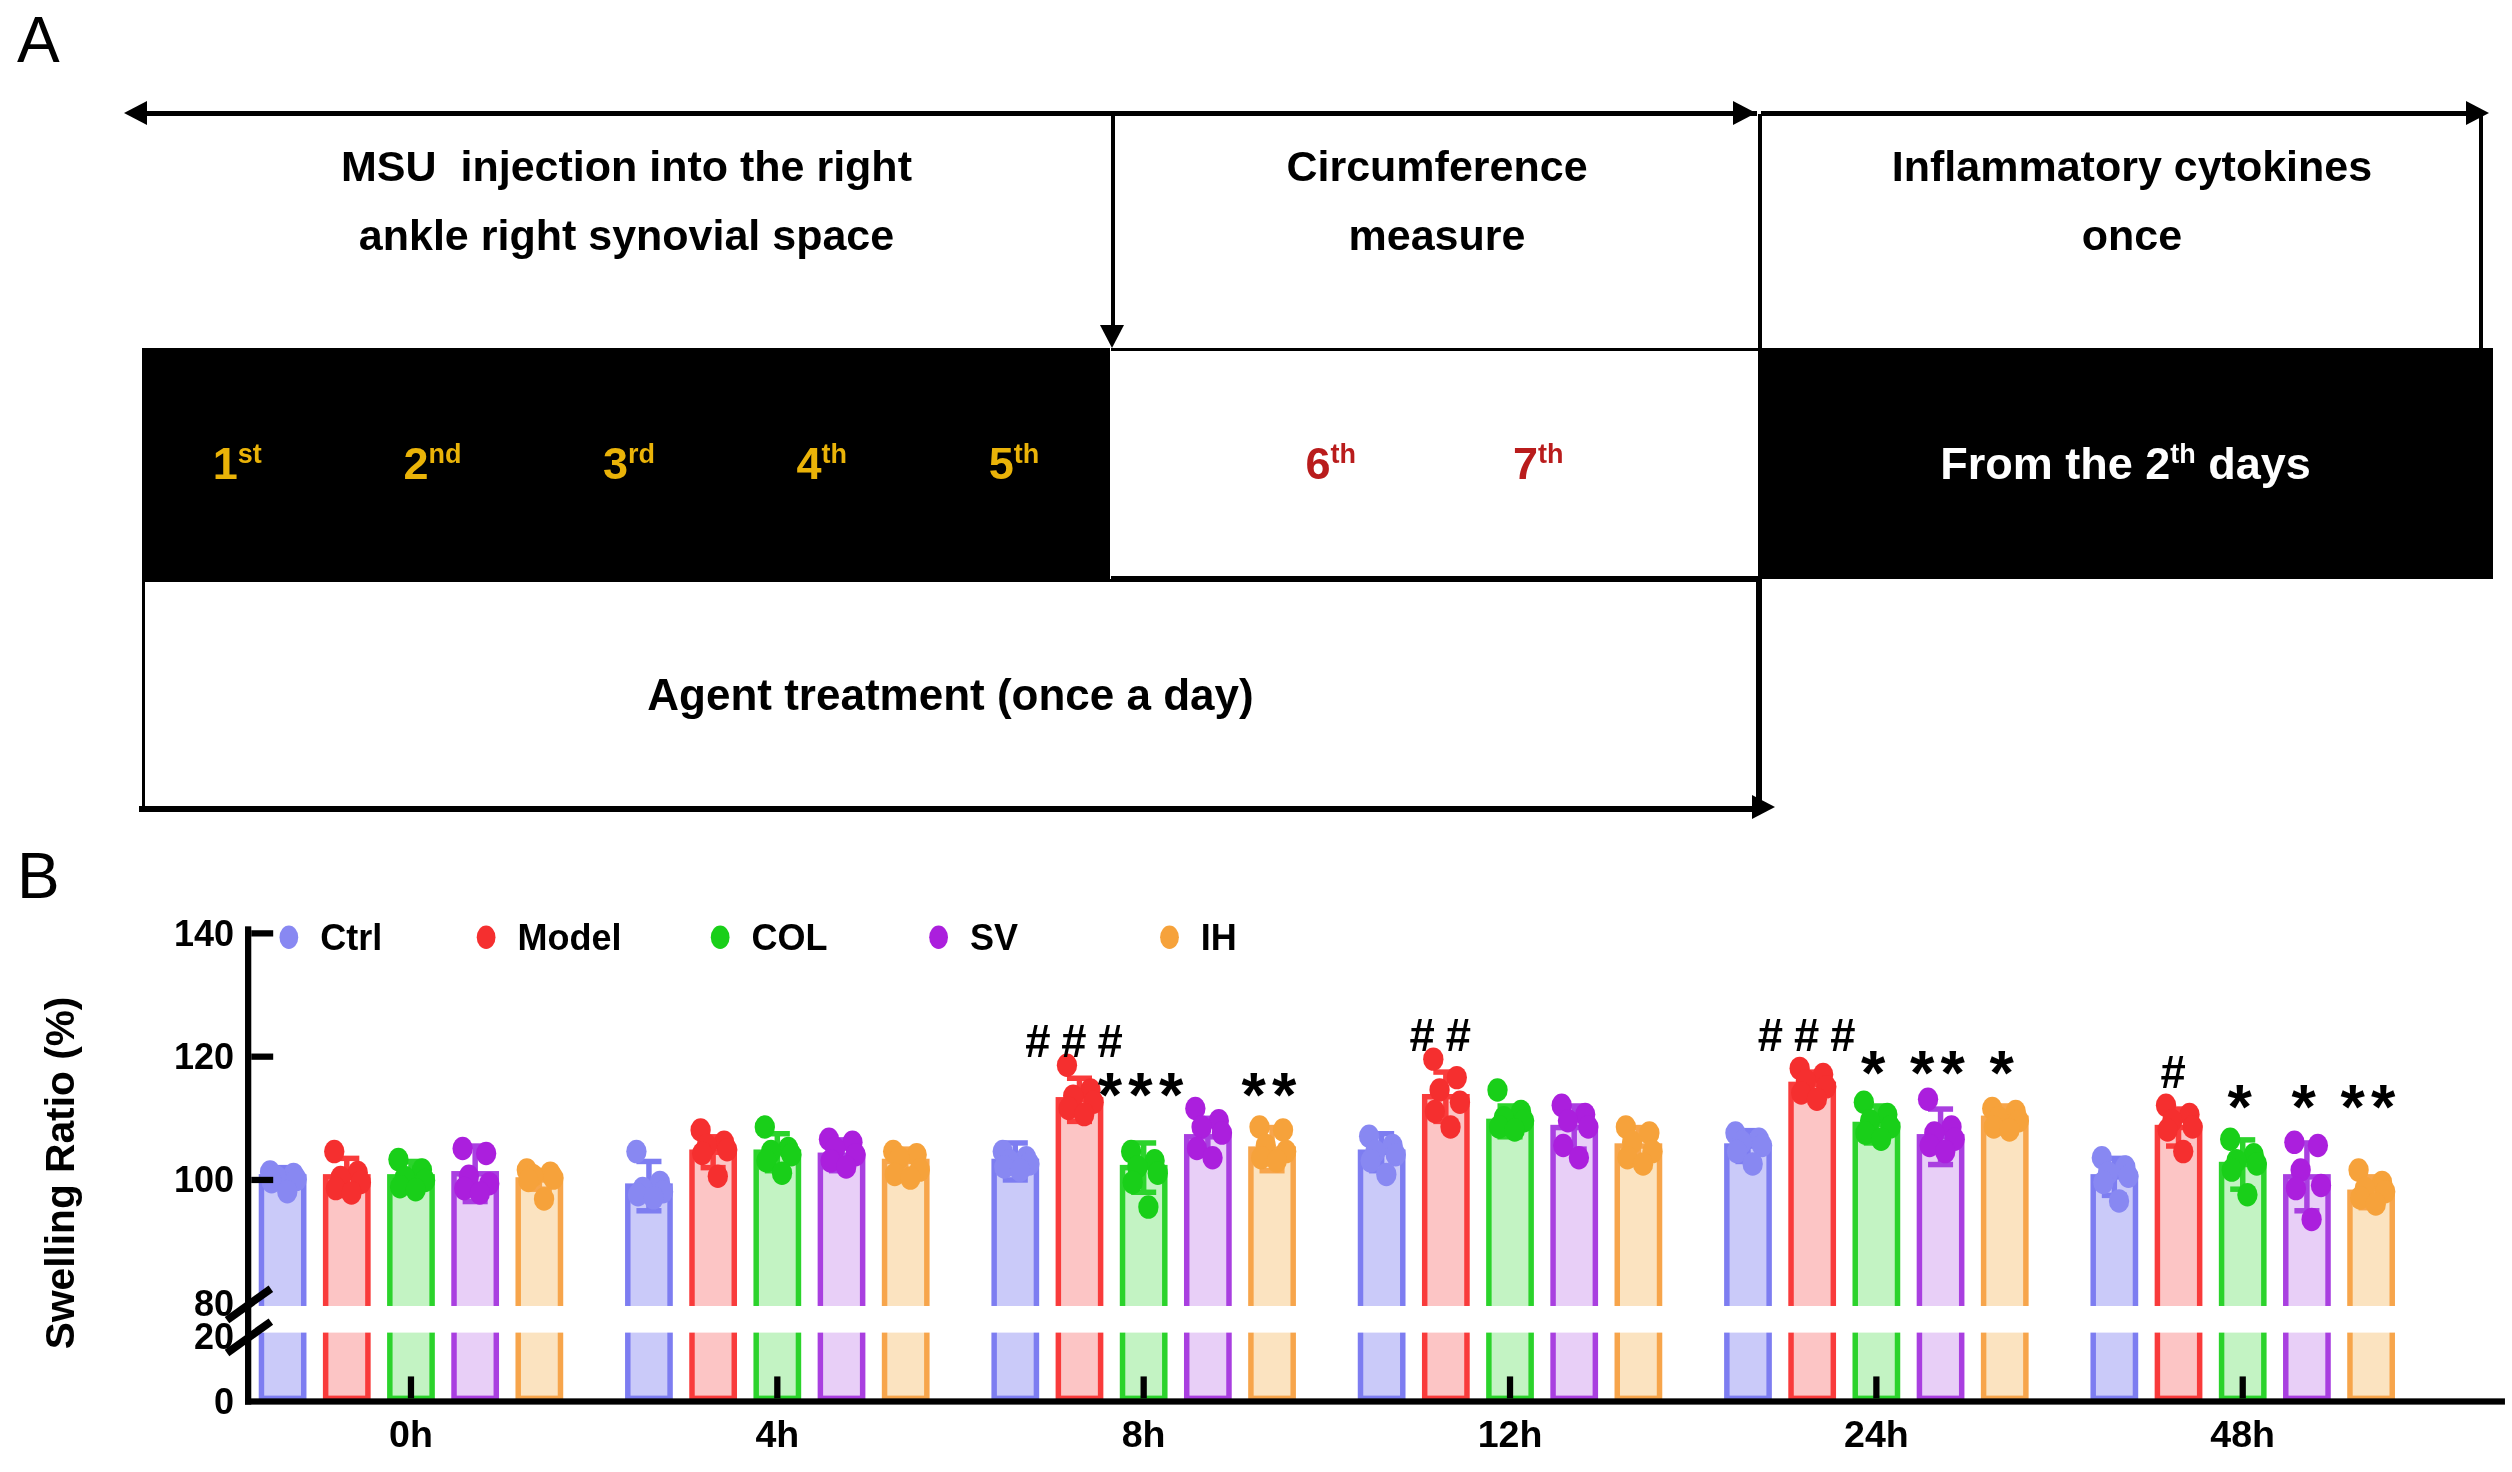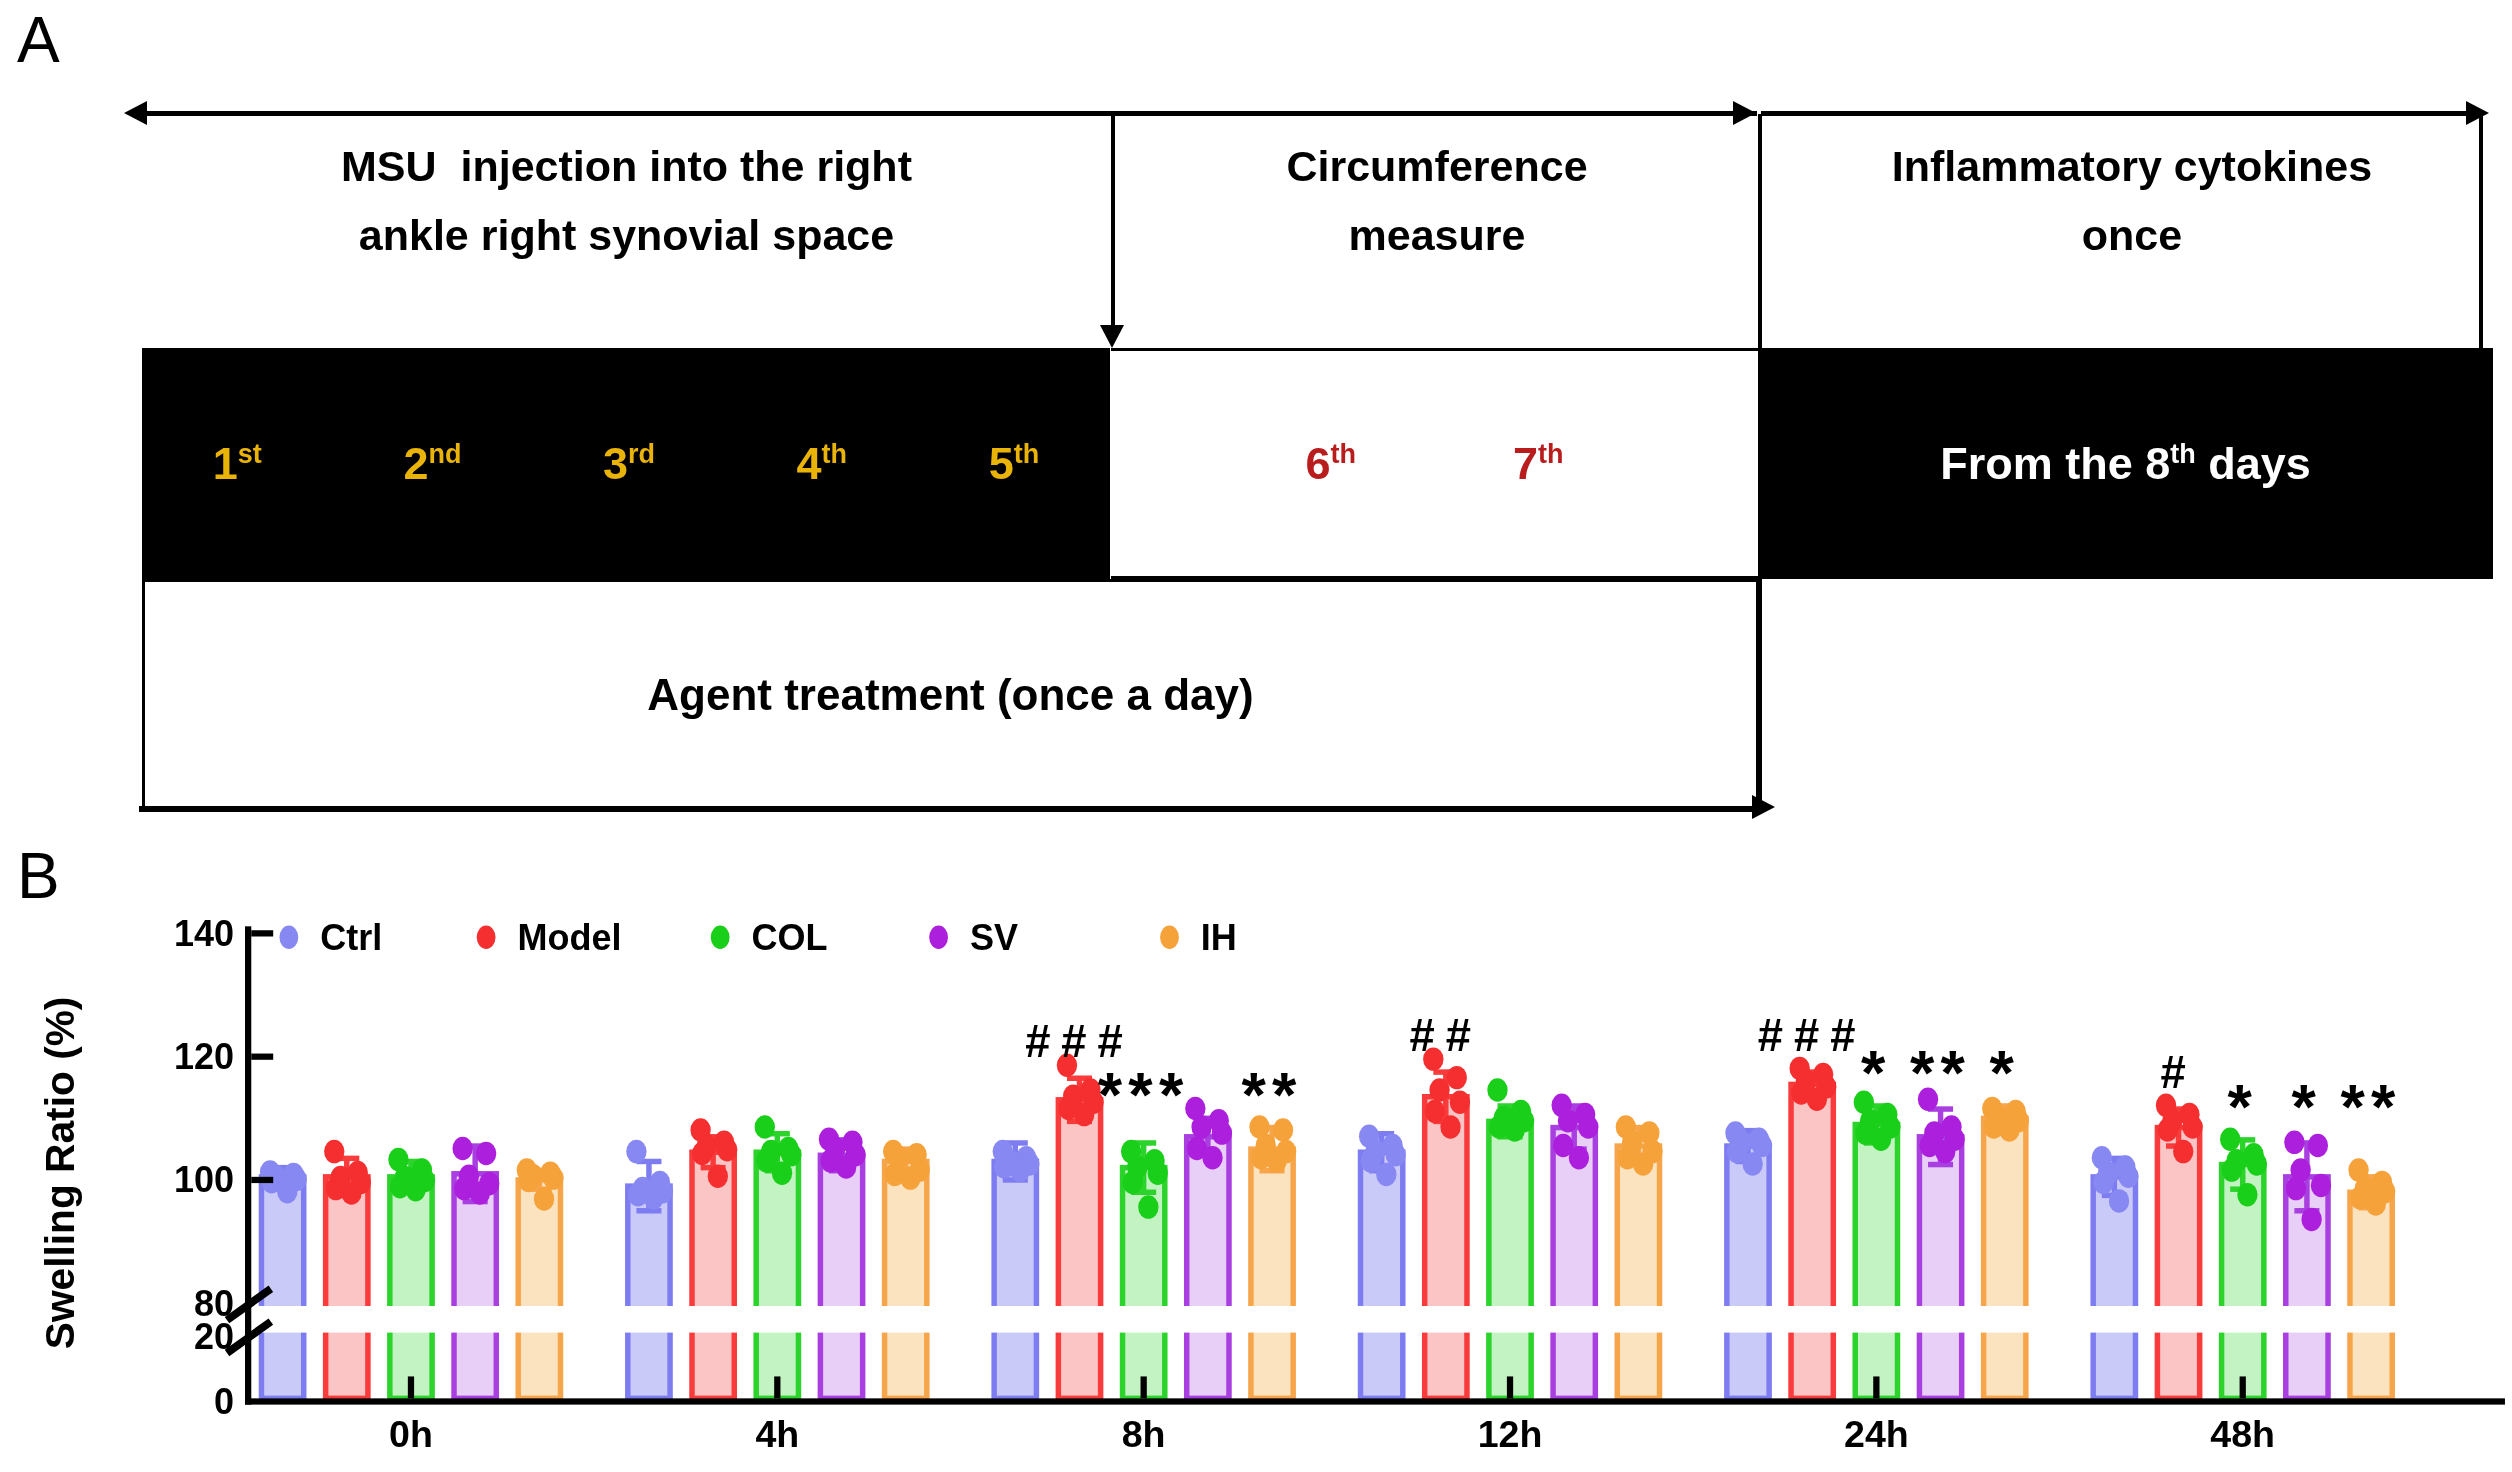--- a/index.html
+++ b/index.html
@@ -61,21 +61,21 @@
     <span><span>2</span><sup class="s">nd</sup></span>
     <span><span>3</span><sup class="s">rd</sup></span>
     <span><span>4</span><sup class="s">th</sup></span>
     <span><span>5</span><sup class="s">th</sup></span>
   </div>
   <div class="day-row-white" style="left:1111px;top:348px;width:647px;height:231px;">
     <span><span>6</span><sup class="s">th</sup></span>
     <span><span>7</span><sup class="s">th</sup></span>
   </div>
   <div class="black-cell" style="left:1758px;top:348px;width:735px;height:231px;">
-    <span><span>From the 8</span><sup class="s">th</sup><span style="white-space:pre;"> days</span></span>
+    <span><span>From the 2</span><sup class="s">th</sup><span style="white-space:pre;"> days</span></span>
   </div>
 
   <div class="agent-box" style="left:142px;top:579px;width:1617px;height:232px;">
     <span>Agent treatment (once a day)</span>
   </div>
   <div class="hline" style="left:139px;top:806px;width:1614px;height:5.5px;"></div>
   <div class="arrow-right" style="left:1752px;top:795px;"></div>
 
   <div class="abs panel-label" style="left:17px;top:844px;">B</div>
 

